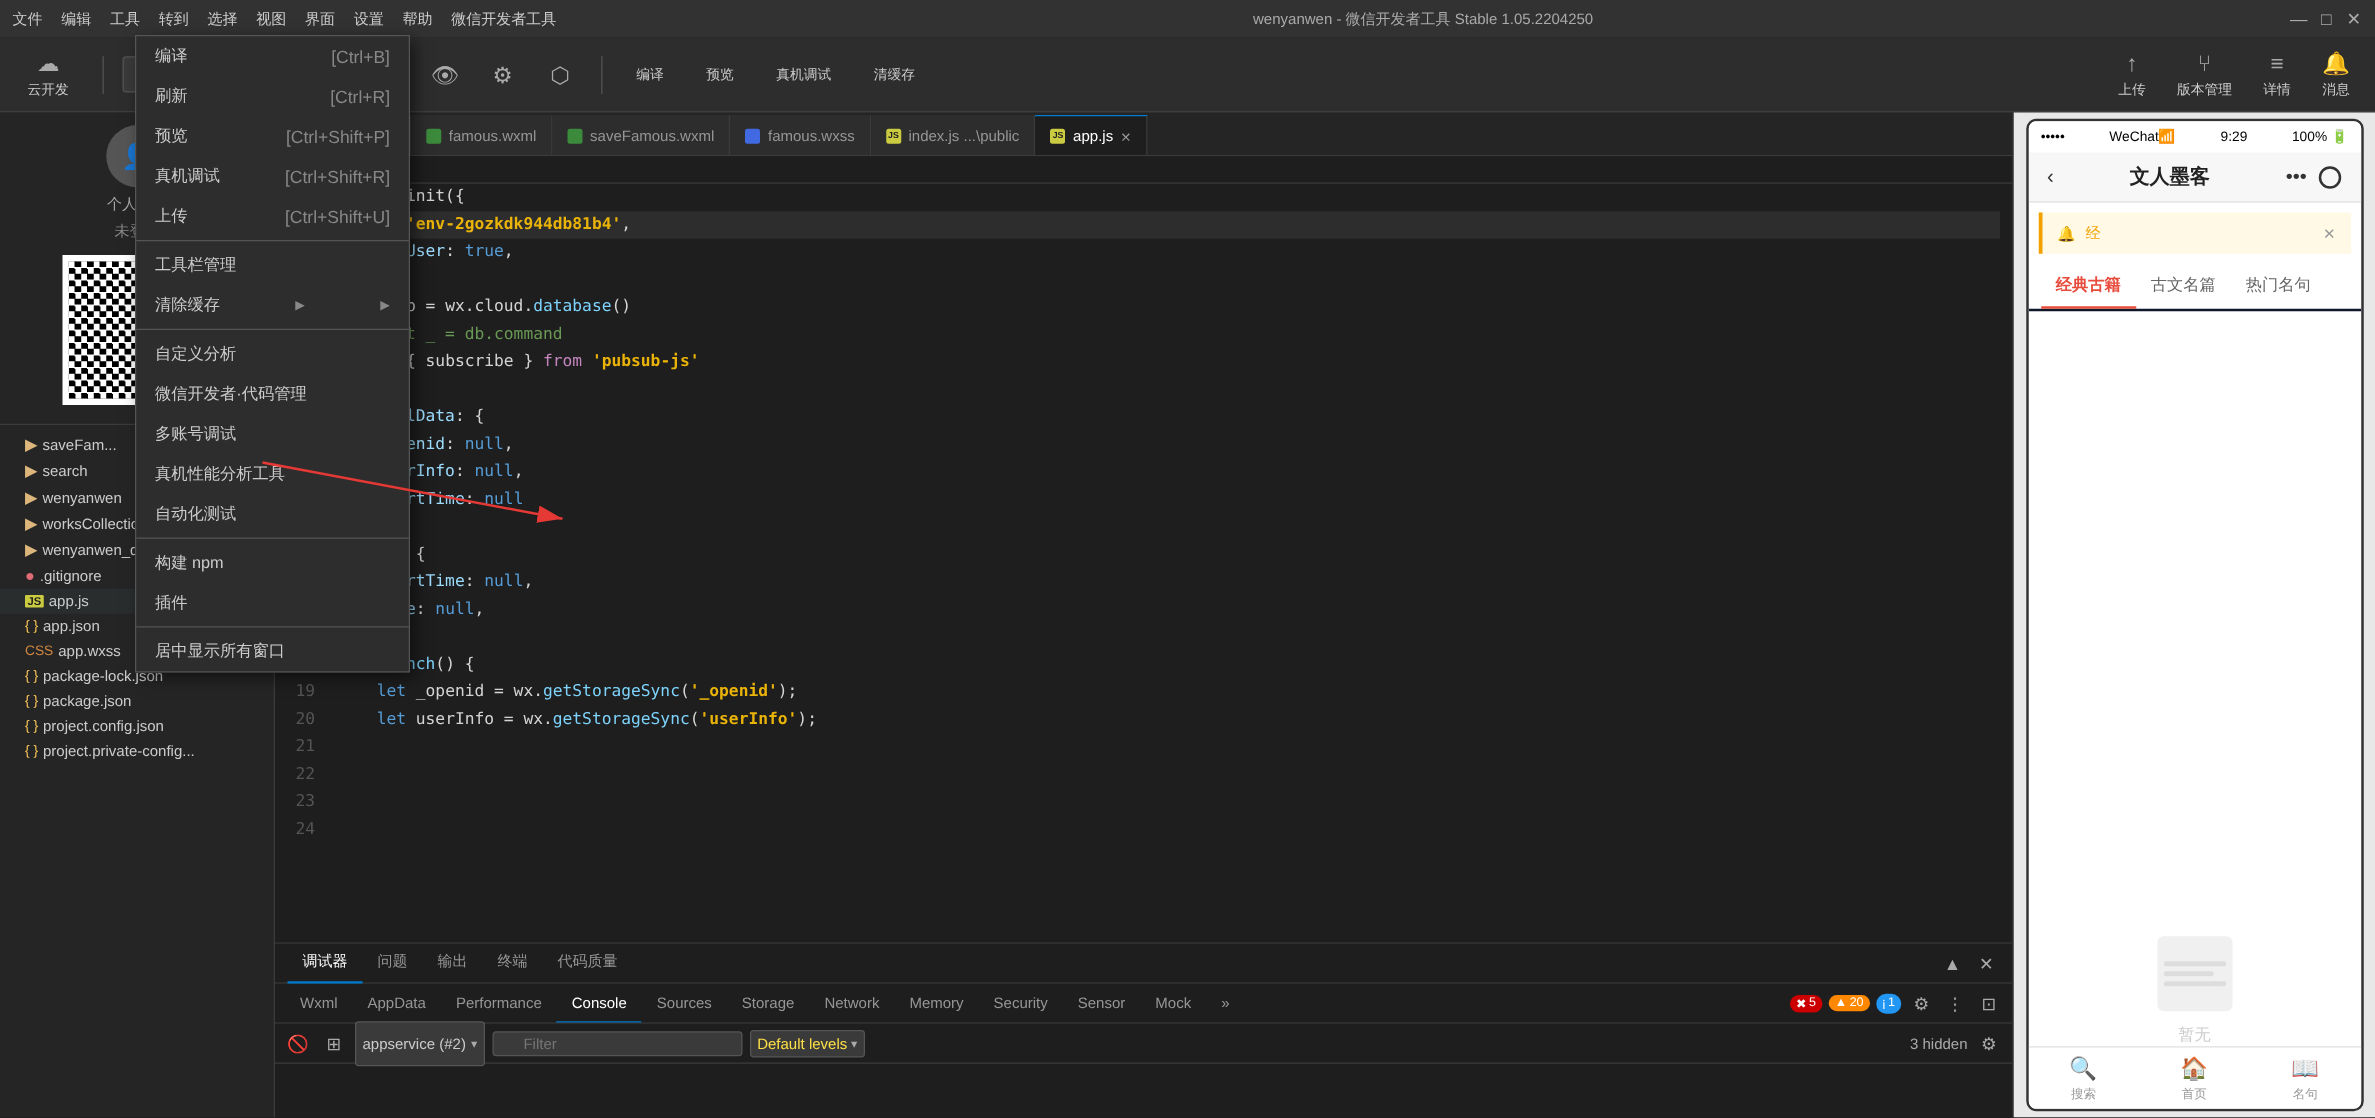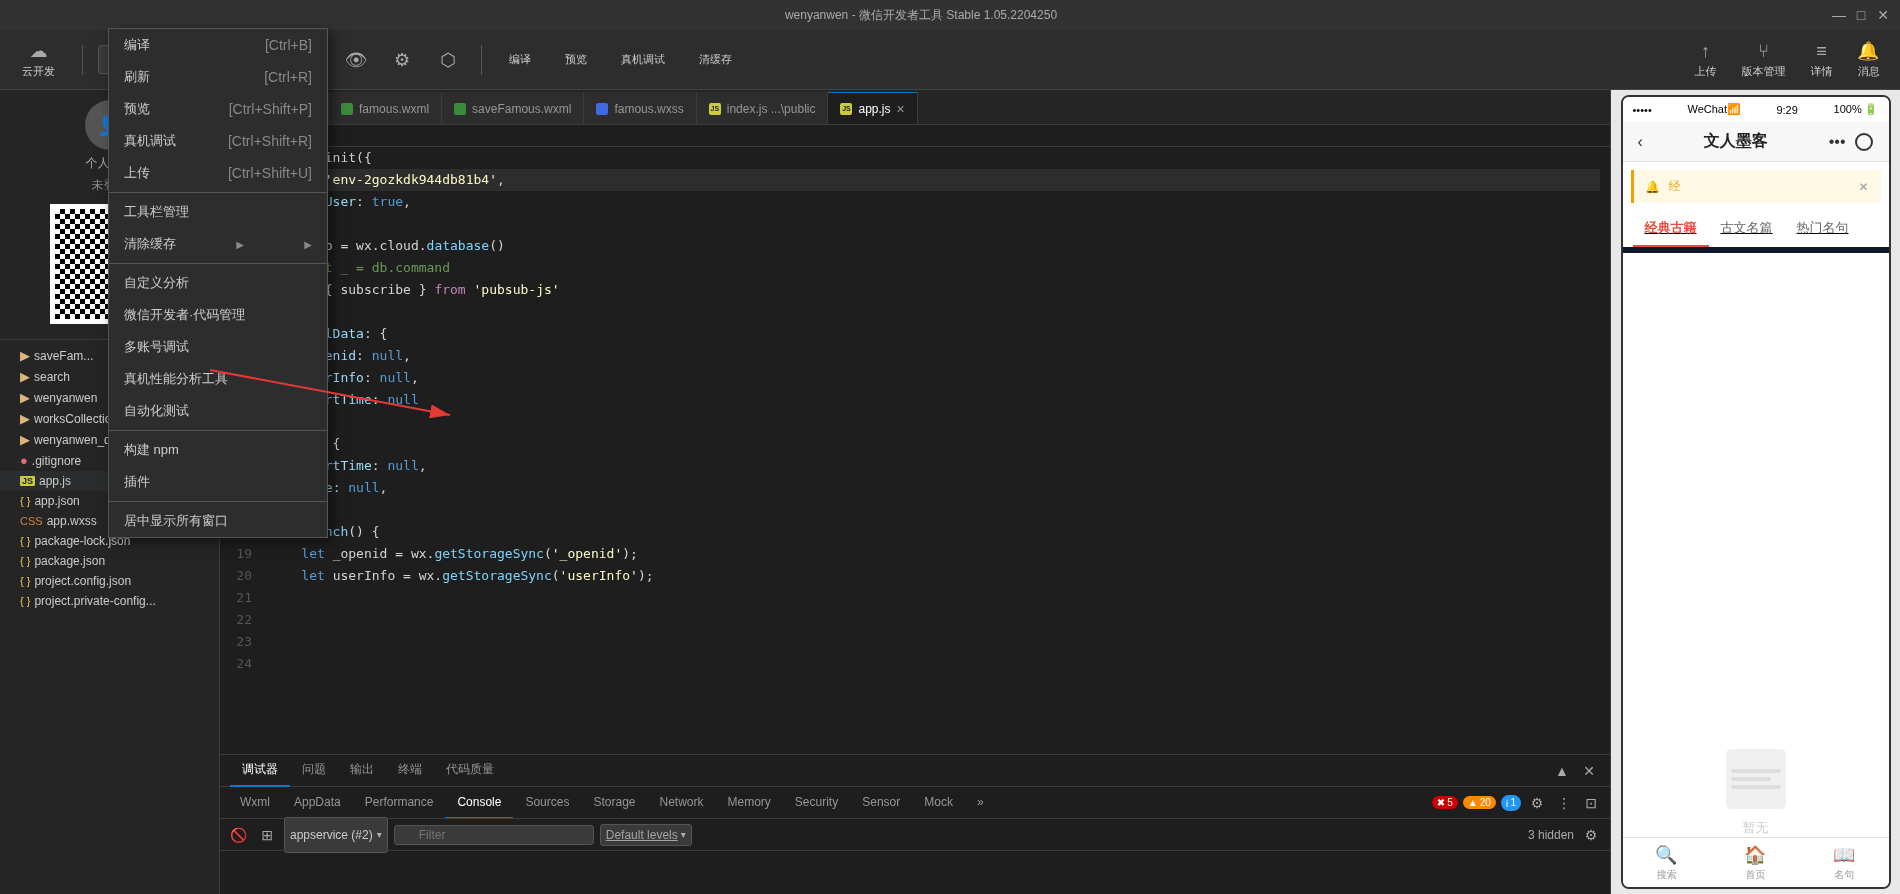--- a/index.html
+++ b/index.html
@@ -118,21 +118,21 @@
     .code-area {
       flex: 1; background: #1e1e1e; overflow: auto; font-family: monospace;
       font-size: 13px; line-height: 22px; padding: 0 10px; color: #d4d4d4;
     }
     .code-line { white-space: pre; }
     .hl-yellow { color: #7dd3fc; }
     .hl-blue { color: #569cd6; }
     .hl-white { color: #d4d4d4; }
     .hl-purple { color: #c586c0; }
     .hl-comment { color: #6a9955; }
-    .hl-string { color: #fef9c3; }
+    .hl-string { color: #eab308; font-weight: bold; }
     .hl-key { color: #9cdcfe; }
     .code-line.highlighted { background: #2d2d2d; }
 
     
     .preview-panel {
       width: 290px; background: #f0f0f0; border-left: 1px solid #3c3c3c;
       display: flex; flex-direction: column;
     }
     .phone-frame {
       flex: 1; display: flex; flex-direction: column; background: #e8e8e8;
@@ -153,23 +153,22 @@
     }
     .phone-title { font-size: 16px; font-weight: bold; color: #222; }
     .phone-nav-icons { display: flex; gap: 10px; color: #333; font-size: 16px; }
     .phone-alert {
       margin: 8px; padding: 8px 12px; background: #fff9e6;
       border-left: 3px solid #f4a100; display: flex; align-items: center; gap: 8px;
       font-size: 12px; color: #f4a100;
     }
     .phone-alert-close { margin-left: auto; cursor: pointer; color: #999; }
     .phone-tabs {
-      display: flex; border-bottom: 6px solid #0f172a;
+      display: flex; border-bottom: 2px solid #0f172a;
       padding: 0 10px;
-      text-decoration: underline;
     }
     .phone-tab {
       padding: 8px 12px; font-size: 13px; color: #666; cursor: pointer;
       border-bottom: 2px solid transparent;
     }
     .phone-tab.active { color: #e74c3c; border-bottom: 2px solid #e74c3c; font-weight: bold; }
     .phone-content {
       flex: 1; display: flex; flex-direction: column; align-items: center;
       justify-content: flex-end; color: #ccc; font-size: 13px; gap: 10px;
     }
@@ -217,20 +216,32 @@
     .filter-input {
       flex: 1; max-width: 200px; background: #3a3a3a; border: 1px solid #555;
       color: #ccc; font-size: 12px; padding: 2px 24px; border-radius: 3px;
       outline: none;
     }
   </style>
 </head>
 <body>
 
 <div class="title-bar">
+  <div class="title-bar-left">
+    <span class="title-bar-menu">文件</span>
+    <span class="title-bar-menu">编辑</span>
+    <span class="title-bar-menu">工具</span>
+    <span class="title-bar-menu">转到</span>
+    <span class="title-bar-menu">选择</span>
+    <span class="title-bar-menu">视图</span>
+    <span class="title-bar-menu">界面</span>
+    <span class="title-bar-menu">设置</span>
+    <span class="title-bar-menu">帮助</span>
+    <span class="title-bar-menu">微信开发者工具</span>
+  </div>
   <div class="title-bar-center">wenyanwen - 微信开发者工具 Stable 1.05.2204250</div>
   <div class="window-controls">
     <span class="window-btn">—</span>
     <span class="window-btn">□</span>
     <span class="window-btn">✕</span>
   </div>
 </div>
 
 <div class="toolbar">
   <div class="toolbar-section">
@@ -490,21 +501,21 @@
 
       <div style="height:32px;background:#1e1e1e;display:flex;align-items:center;padding:0 8px;gap:6px;border-bottom:1px solid #3c3c3c;">
         <span class="bt-btn">🚫</span>
         <span class="bt-btn">⊞</span>
         <div style="display:flex;align-items:center;background:#3a3a3a;border:1px solid #555;border-radius:3px;padding:0 5px;gap:4px;height:36px;">
           <span style="color:#ccc;font-size:12px;">appservice (#2)</span>
           <span style="color:#aaa;font-size:10px;">▾</span>
         </div>
         <input class="filter-input" placeholder="Filter" style="">
         <div style="display:flex;align-items:center;background:#3a3a3a;border:1px solid #555;border-radius:3px;padding:0 5px;gap:3px;height:22px;">
-          <span style="color:#a3a3a3;font-size:12px;text-decoration:underline;">Default levels</span>
+          <span style="color:#fde047;font-size:12px;">Default levels</span>
           <span style="color:#aaa;font-size:10px;">▾</span>
         </div>
         <span style="margin-left:auto;color:#aaa;font-size:12px;">3 hidden</span>
         <span class="bt-btn">⚙</span>
       </div>
     </div>
   </div>
 
   <div class="preview-panel">
     <div class="phone-frame">

